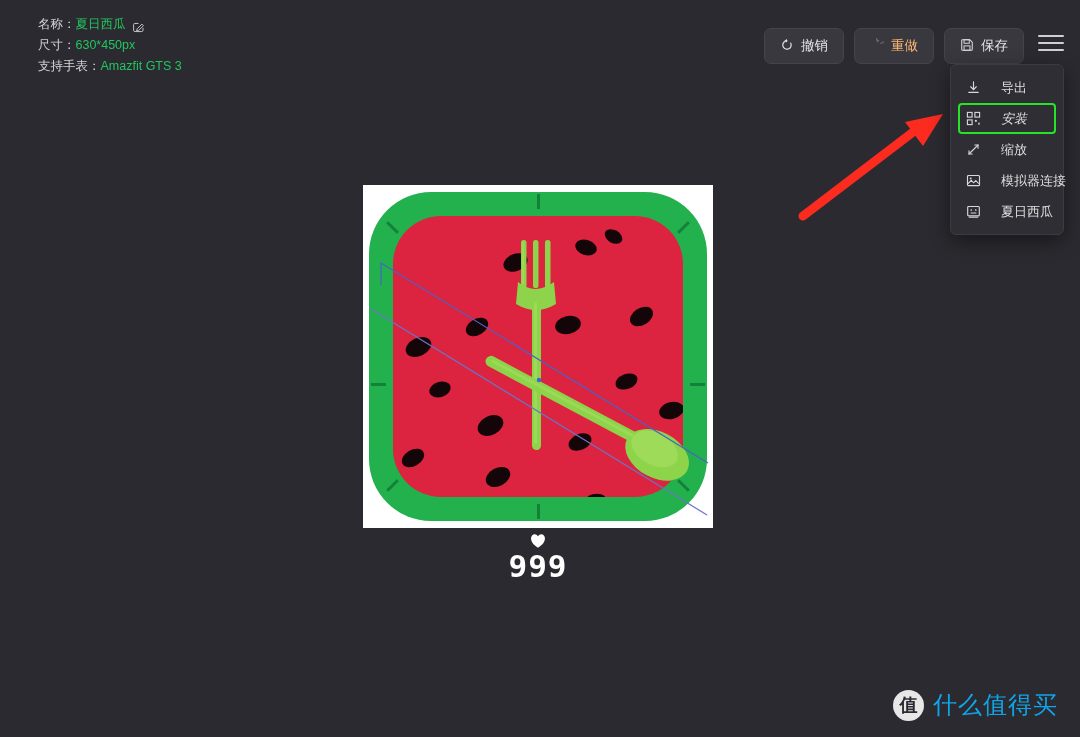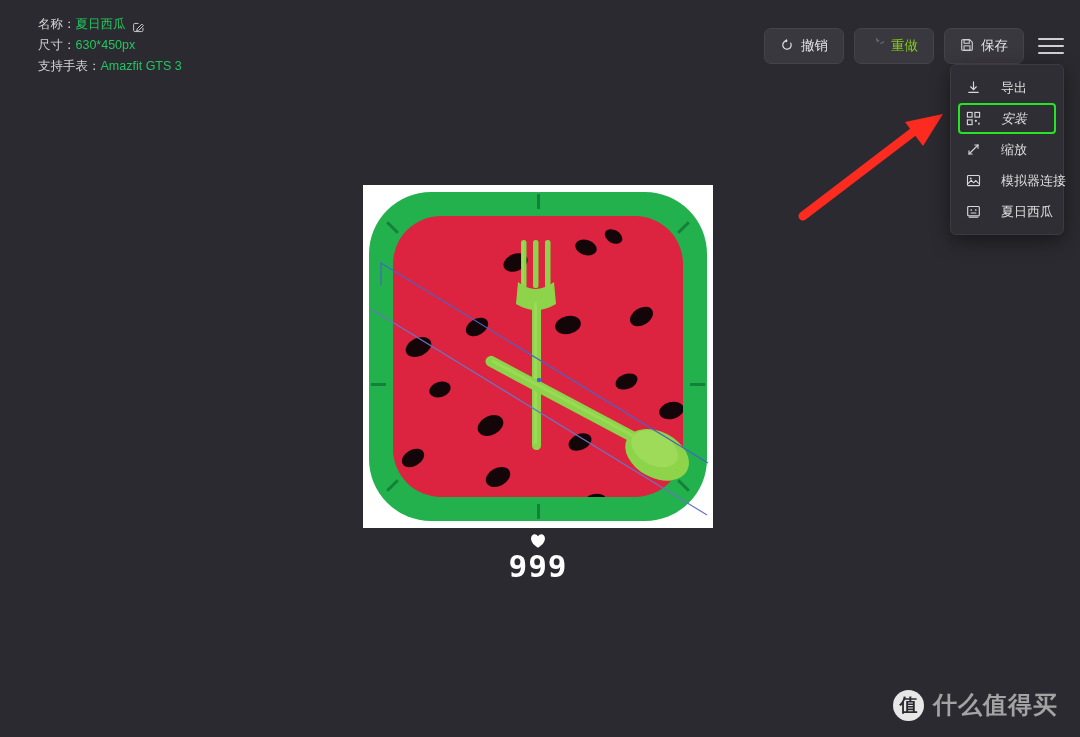--- a/index.html
+++ b/index.html
@@ -21,29 +21,29 @@
   .info-label { color: #d4d4d8; }
   .info-value { color: #22c55e; }
   .edit-icon {
     display: inline-block; width: 13px; height: 13px;
     margin-left: 6px; position: relative; top: 2px; cursor: pointer;
   }
 
   
   .toolbar {
     position: absolute; right: 16px; top: 28px;
-    display: flex; align-items: center; gap: 10px;
+    display: flex; gap: 10px;
   }
   .tb-btn {
     display: flex; align-items: center; gap: 7px;
     height: 36px; padding: 0 15px;
     background: #3a383f; border: 1px solid #45434b; border-radius: 7px;
     color: #e3e3e8; font-size: 13.5px; cursor: pointer; white-space: nowrap;
   }
-  .tb-btn.disabled { color: #84cc16; }
+  .tb-btn.disabled { color: #fdba74; }
   .tb-btn.disabled svg { opacity: .55; }
   .hamburger {
     width: 26px; height: 30px; display: flex; flex-direction: column;
     justify-content: center; gap: 5px; cursor: pointer; margin-left: 4px;
   }
   .hamburger span { display: block; height: 2px; background: #cfcfd5; border-radius: 1px; }
 
   
   .menu {
     position: absolute; right: 16px; top: 64px; width: 114px;
@@ -100,21 +100,21 @@
     display: flex; align-items: center; gap: 9px; user-select: none;
   }
   .wm-logo {
     width: 31px; height: 31px; border-radius: 50%;
     background: #e7e7e7; color: #2b2a30;
     display: flex; align-items: center; justify-content: center;
     font-size: 18px; font-weight: bold;
     font-family: "DejaVu Sans", sans-serif;
   }
   .wm-text {
-    color: #a3a3a3; font-size: 24px; font-weight: bold; letter-spacing: 1px;
+    color: #0ea5e9; font-size: 24px; font-weight: normal; letter-spacing: 1px;
   }
 </style>
 </head>
 <body>
 
 <div id="root">
 
   <div class="info">
     <div class="info-row">
       <span class="info-label">名称：</span>

